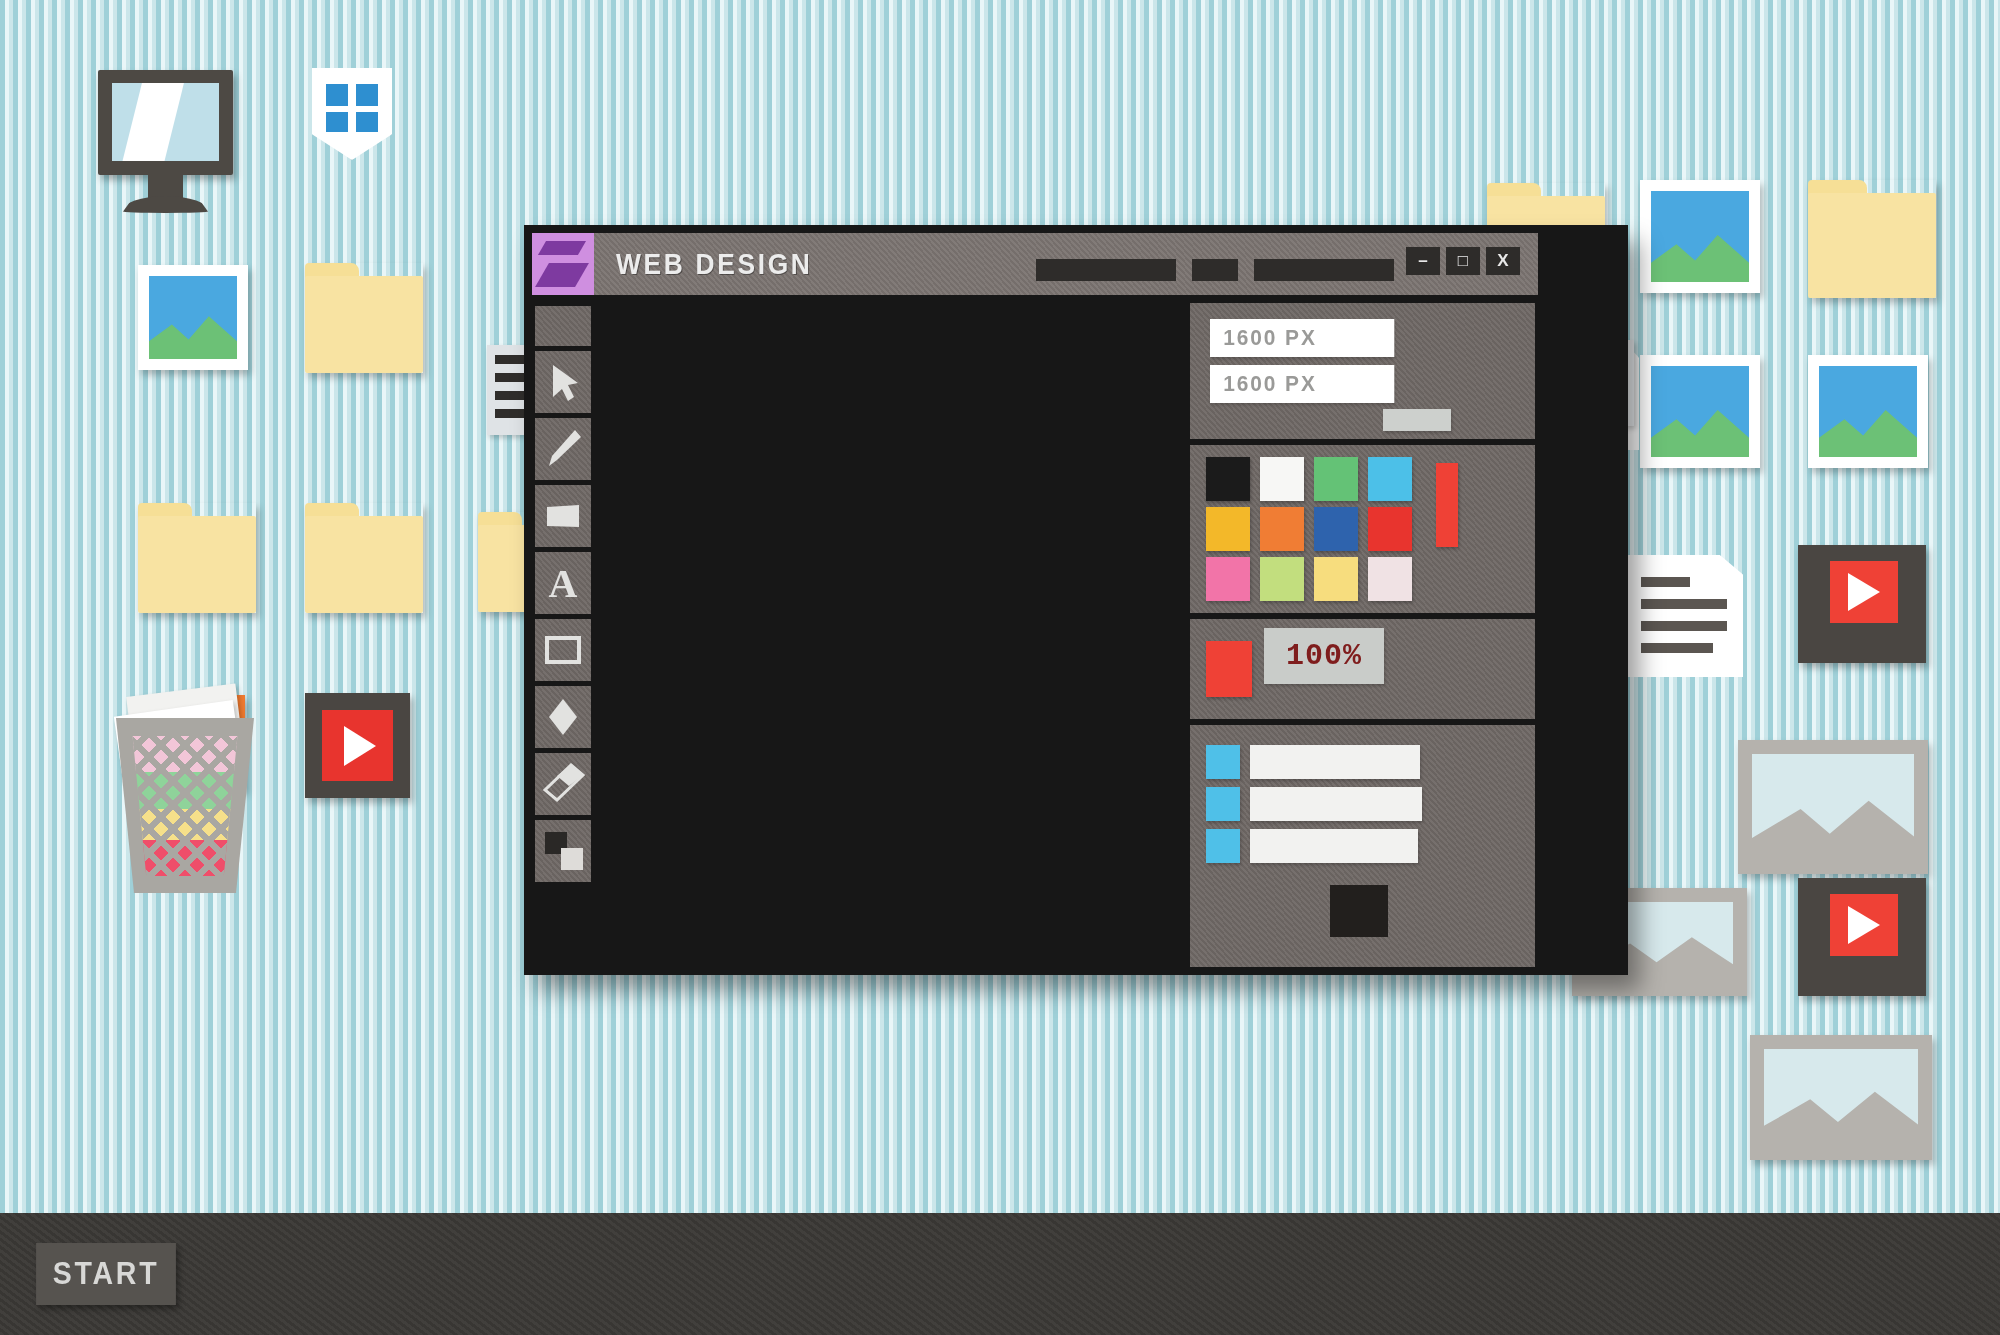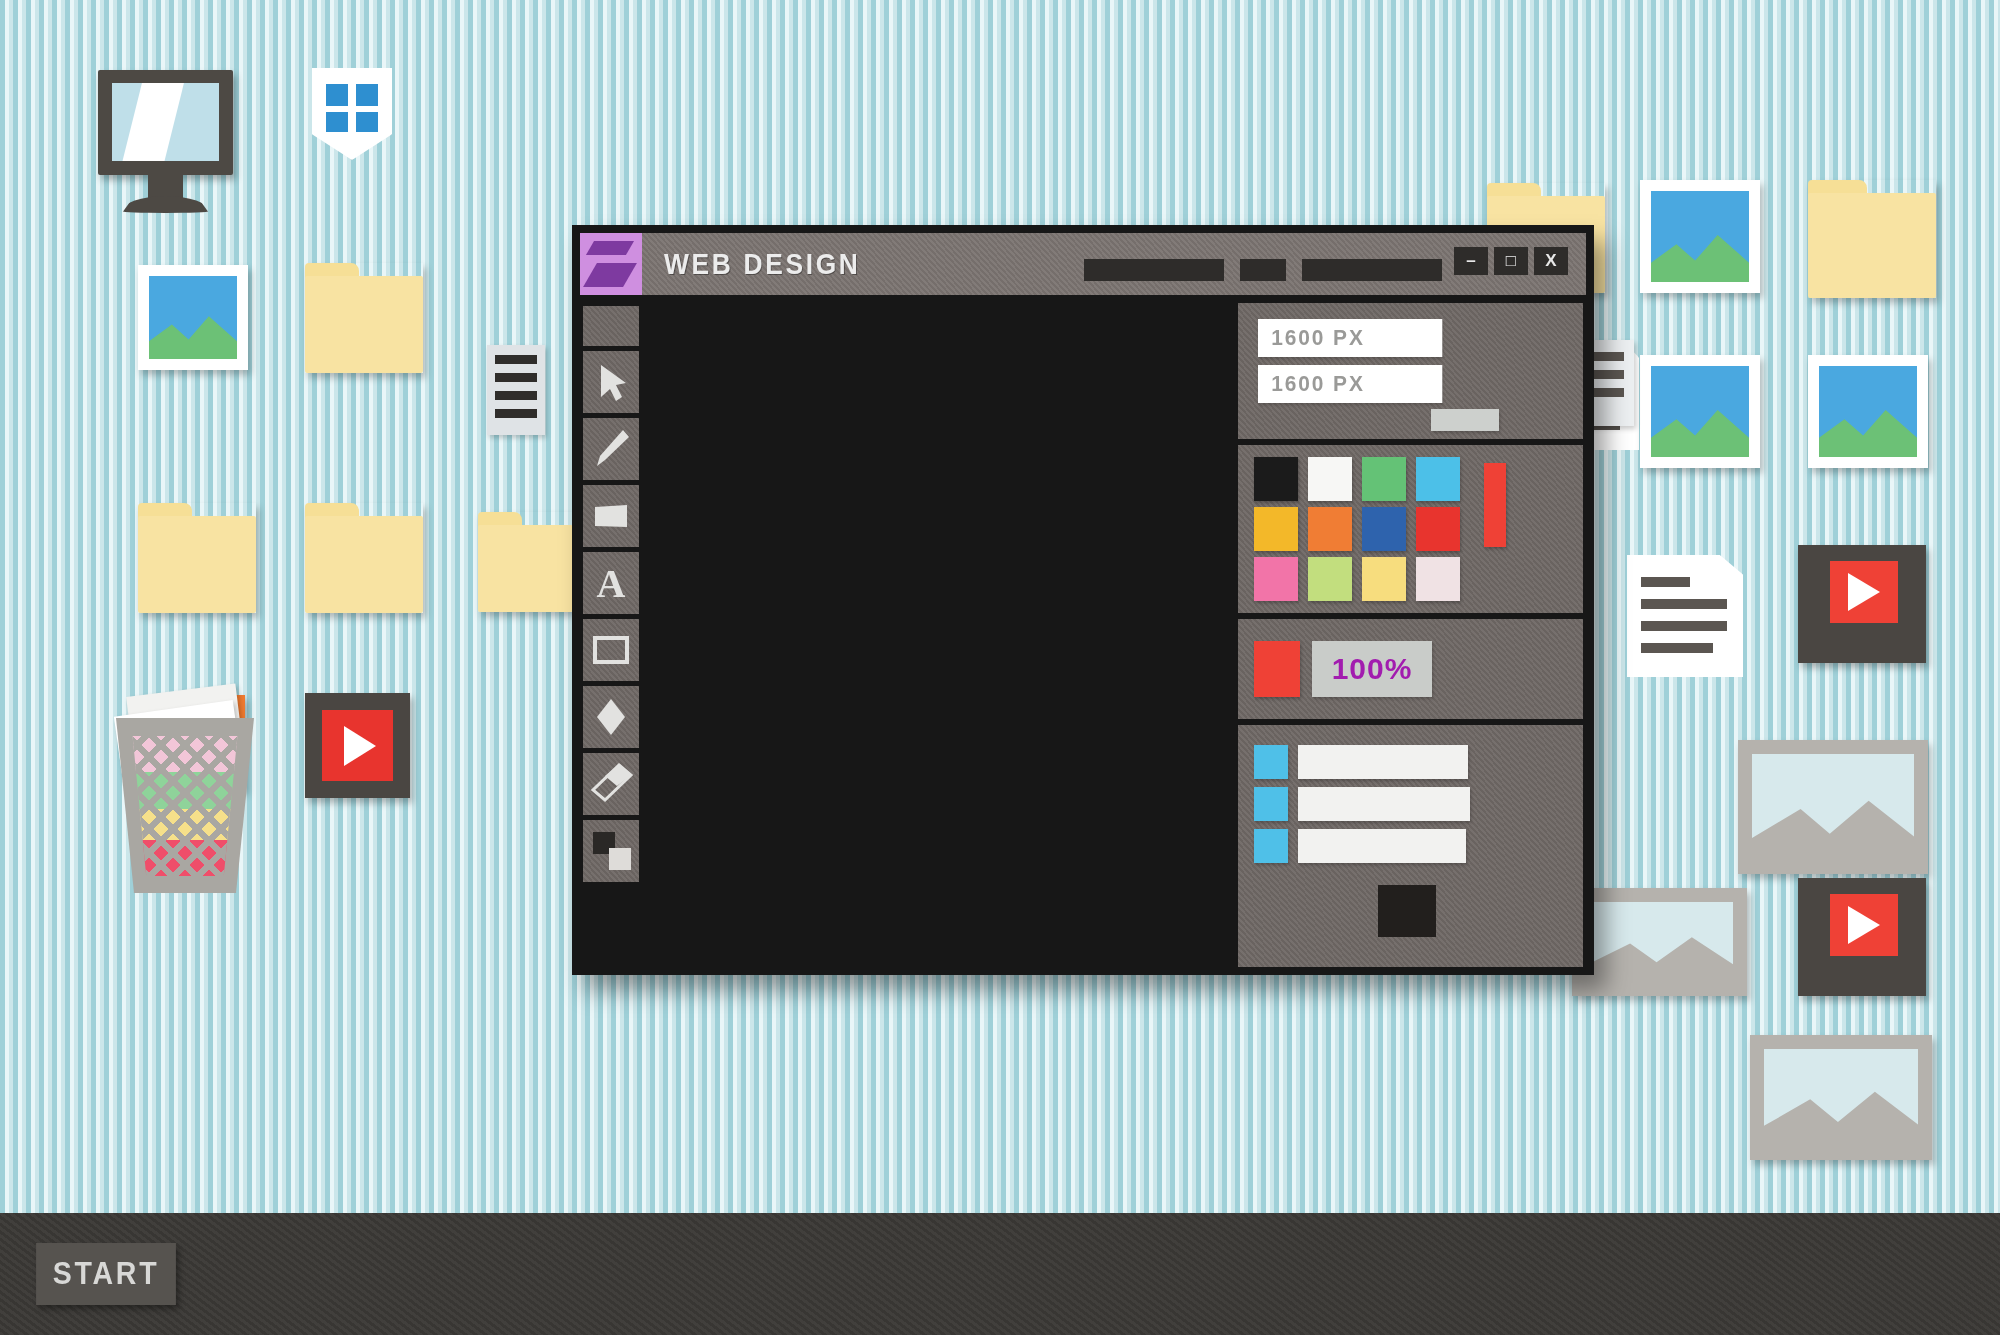--- a/index.html
+++ b/index.html
@@ -69,22 +69,22 @@
      clip-path:polygon(4% 0,96% 0,84% 100%,16% 100%);box-shadow:3px 5px 7px rgba(0,0,0,.3);}
   .trash .mesh{position:absolute;left:18px;top:56px;width:114px;height:140px;
      background:
        repeating-linear-gradient(45deg,transparent 0 11px,#a9a7a2 11px 17px),
        repeating-linear-gradient(-45deg,transparent 0 11px,#a9a7a2 11px 17px),
        linear-gradient(180deg,#f2c6d8 0%,#f2c6d8 26%,#8fd39a 26%,#8fd39a 52%,#f6e08a 52%,#f6e08a 74%,#ef4e6a 74%,#ef4e6a 100%);
      clip-path:polygon(4% 0,96% 0,84% 100%,16% 100%);}
   .trash .pap{position:absolute;box-shadow:2px 3px 5px rgba(0,0,0,.22);}
 
   
-  #win{position:absolute;left:524px;top:225px;width:1022px;height:750px;
-       background:#171717;box-shadow:12px 16px 22px rgba(0,0,0,.38);margin-left:48px;}
+  #win{position:absolute;left:524px;top:225px;width:1104px;height:750px;
+       background:#171717;box-shadow:12px 16px 22px rgba(0,0,0,.38);}
   .titlebar{position:absolute;left:8px;top:8px;width:1006px;height:62px;
        background:#7b7471;
        background-image:repeating-linear-gradient(48deg,rgba(255,255,255,.05) 0 2px,rgba(0,0,0,.05) 2px 4px);}
   .logo-tile{position:absolute;left:0;top:0;width:62px;height:62px;background:#cf8fe0;}
   .logo-tile .s{position:absolute;background:#7e3aa0;}
   .wintitle{position:absolute;left:84px;top:14px;color:#ececec;font-size:30px;letter-spacing:3px;
        font-weight:bold;font-family:"Liberation Sans Narrow","Liberation Sans",sans-serif;
        transform:scaleX(.88);transform-origin:left;text-shadow:1px 1px 0 rgba(0,0,0,.35);}
   .tb-slot{position:absolute;top:26px;height:22px;background:#2e2c2a;}
   .wbtn{position:absolute;top:14px;width:34px;height:28px;background:#2e2c2a;
@@ -361,23 +361,23 @@
         <div class="swatch" style="left:16px;top:112px;width:44px;height:44px;background:#f274a8;"></div>
         <div class="swatch" style="left:70px;top:112px;width:44px;height:44px;background:#c2de7e;"></div>
         <div class="swatch" style="left:124px;top:112px;width:44px;height:44px;background:#f7dd7e;"></div>
         <div class="swatch" style="left:178px;top:112px;width:44px;height:44px;background:#f0e2e4;"></div>
 
         <div class="swatch" style="left:246px;top:18px;width:22px;height:84px;background:#ef4136;"></div>
       </div>
 
       <div class="panel" style="top:316px;height:100px;">
         <div class="swatch" style="left:16px;top:22px;width:46px;height:56px;background:#ef4136;"></div>
-        <div style="position:absolute;left:74px;top:22px;width:120px;height:56px;background:#c9ccc9;color:#a21caf;
+        <div style="position:absolute;left:74px;top:9px;width:120px;height:56px;background:#c9ccc9;color:#7f1d1d;
                     display:flex;align-items:center;justify-content:center;font-size:30px;font-weight:bold;
-                    letter-spacing:1px;font-family:Liberation Sans, sans-serif;
+                    letter-spacing:1px;font-family:Liberation Mono, monospace;
                     box-shadow:1px 2px 3px rgba(0,0,0,.2);">100%</div>
       </div>
 
       <div class="panel" style="top:422px;height:242px;">
         <div class="layerchk" style="left:16px;top:20px;"></div>
         <div class="layerbar" style="left:60px;top:20px;width:170px;"></div>
         <div class="layerchk" style="left:16px;top:62px;"></div>
         <div class="layerbar" style="left:60px;top:62px;width:172px;"></div>
         <div class="layerchk" style="left:16px;top:104px;"></div>
         <div class="layerbar" style="left:60px;top:104px;width:168px;"></div>

